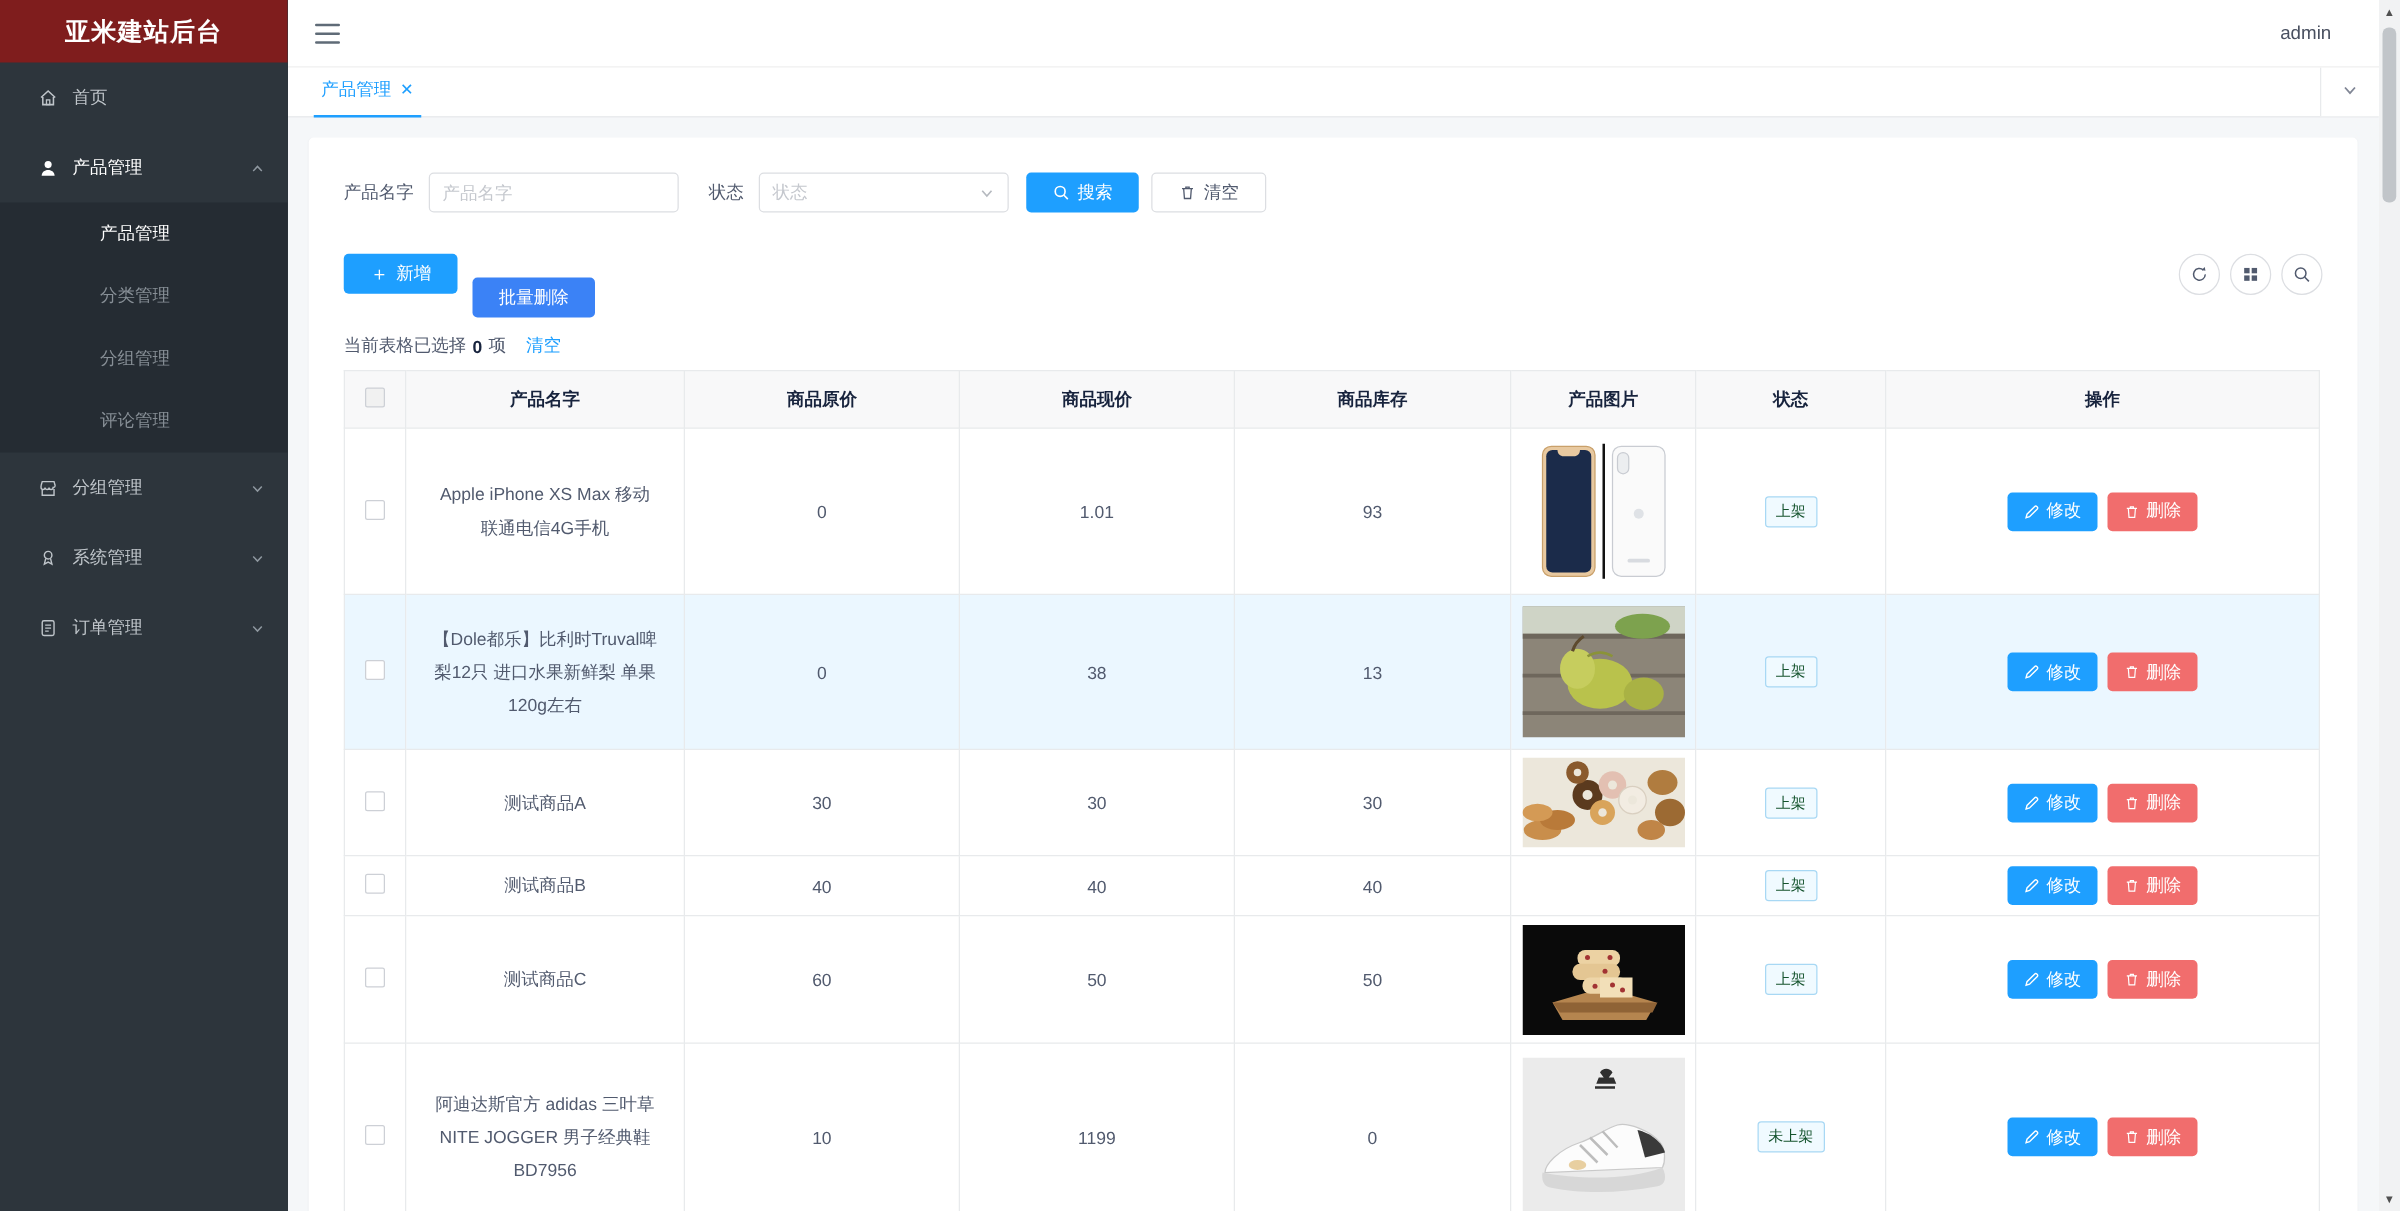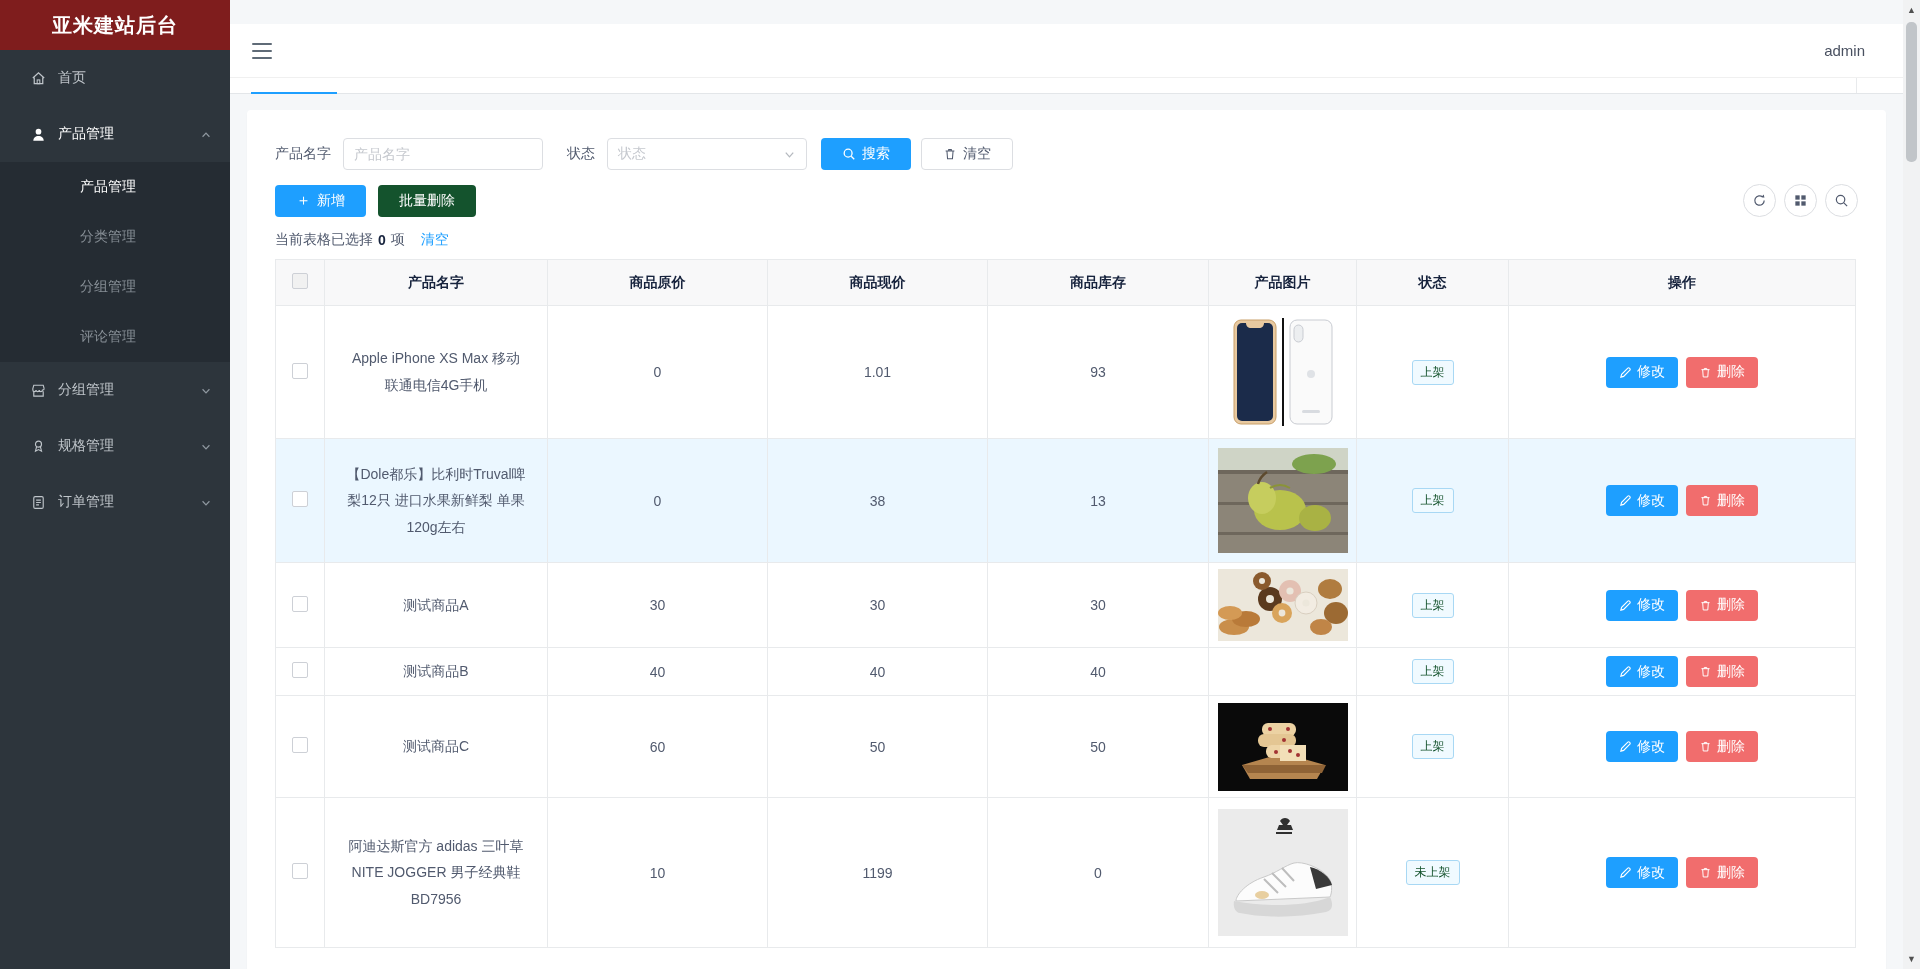--- a/index.html
+++ b/index.html
@@ -16,21 +16,21 @@
   .menu-item .mi-label { flex:1; font-size:14px; }
   .menu-item .mi-arrow { width:12px; height:12px; color:#8f98a0;}
   .menu-item.open { color:#ffffff; }
   .submenu { background:#252c33; }
   .submenu-item { height:50px; display:flex; align-items:center; padding-left:80px;
     color:#878f96; font-size:14px; cursor:pointer;}
   .submenu-item.active { color:#ffffff; }
 
   
   .header { position:fixed; left:230px; top:0; right:0; height:54px; background:#fff;
-    display:flex; align-items:center; border-bottom:1px solid #f0f0f0; z-index:10;margin-top:24px;}
+    display:flex; align-items:center; border-bottom:1px solid #f0f0f0; z-index:10;}
   .hamburger { margin-left:22px; width:20px; height:16px; display:flex; flex-direction:column;
     justify-content:space-between; cursor:pointer;}
   .hamburger span{ display:block; height:2px; background:#5f6b77; border-radius:1px;}
   .header-right { margin-left:auto; margin-right:55px; font-size:15px; color:#495060; cursor:pointer;}
 
   
   .tabbar { position:fixed; left:230px; top:50px; right:17px; height:44px; background:#fff;
     border-bottom:1px solid #e3e6e9; display:flex; align-items:stretch; z-index:9;}
   .tab { margin-left:21px; display:flex; align-items:center; gap:7px; padding:0 6px;
     color:#1e9fff; font-size:14px; position:relative; cursor:pointer;}
@@ -52,21 +52,21 @@
   .text-input::placeholder { color:#c5c8ce; }
   .select { width:200px; height:32px; border:1px solid #dcdee2; border-radius:4px;
     display:flex; align-items:center; padding:0 10px; color:#c5c8ce; cursor:pointer; background:#fff;}
   .select .sel-placeholder { flex:1; }
   .select .sel-arrow { color:#b5b9bf; width:13px; height:13px;}
   .gap24 { width:24px; } .gap14{ width:14px; } .gap10 { width:10px; }
   .btn { height:32px; border:none; border-radius:4px; font-size:14px; font-family:inherit;
     display:inline-flex; align-items:center; justify-content:center; gap:6px; padding:0 21px; cursor:pointer;}
   .btn-primary { background:#1e9fff; color:#fff; }
   .btn-plain { background:#fff; color:#515a6e; border:1px solid #dcdee2;}
-  .btn-danger-disabled { background:#14532d; color:#fff; cursor:not-allowed;}
+  .btn-danger-disabled { background:#3b82f6; color:#fff; cursor:not-allowed;margin-top:38px;}
   .btn svg { width:14px; height:14px; }
 
   
   .toolbar-row { margin-top:14px; display:flex; align-items:center;}
   .toolbar-right { margin-left:auto; display:flex; gap:8px;}
   .icon-circle { width:33px; height:33px; border-radius:50%; border:1px solid #dcdee2; background:#fff;
     display:flex; align-items:center; justify-content:center; color:#515a6e; cursor:pointer;}
   .icon-circle svg { width:15px; height:15px;}
 
   
@@ -146,21 +146,21 @@
             <polyline points="3,5 7,9.2 11,5" fill="none" stroke="currentColor" stroke-width="1.4"></polyline>
           </svg></span>
       </div>
       <div class="menu-item">
         <span class="mi-icon">
           <svg viewBox="0 0 18 18" width="17" height="17">
             <circle cx="9" cy="6.5" r="3.2" fill="none" stroke="currentColor" stroke-width="1.2"></circle>
             <path d="M7 9.2 5.8 14l3.2-1.7 3.2 1.7L11 9.2" fill="none" stroke="currentColor" stroke-width="1.2"></path>
           </svg>
         </span>
-        <span class="mi-label">规格管理</span>
+        <span class="mi-label">系统管理</span>
         <span class="mi-arrow"><svg viewBox="0 0 14 14" width="12" height="12">
             <polyline points="3,5 7,9.2 11,5" fill="none" stroke="currentColor" stroke-width="1.4"></polyline>
           </svg></span>
       </div>
       <div class="menu-item">
         <span class="mi-icon">
           <svg viewBox="0 0 18 18" width="17" height="17">
             <rect x="4" y="2.8" width="10" height="12.4" rx="1.5" fill="none" stroke="currentColor" stroke-width="1.2"></rect>
             <path d="M6.5 6.5h5M6.5 9h5M6.5 11.5h3" stroke="currentColor" stroke-width="1.1"></path>
           </svg>

